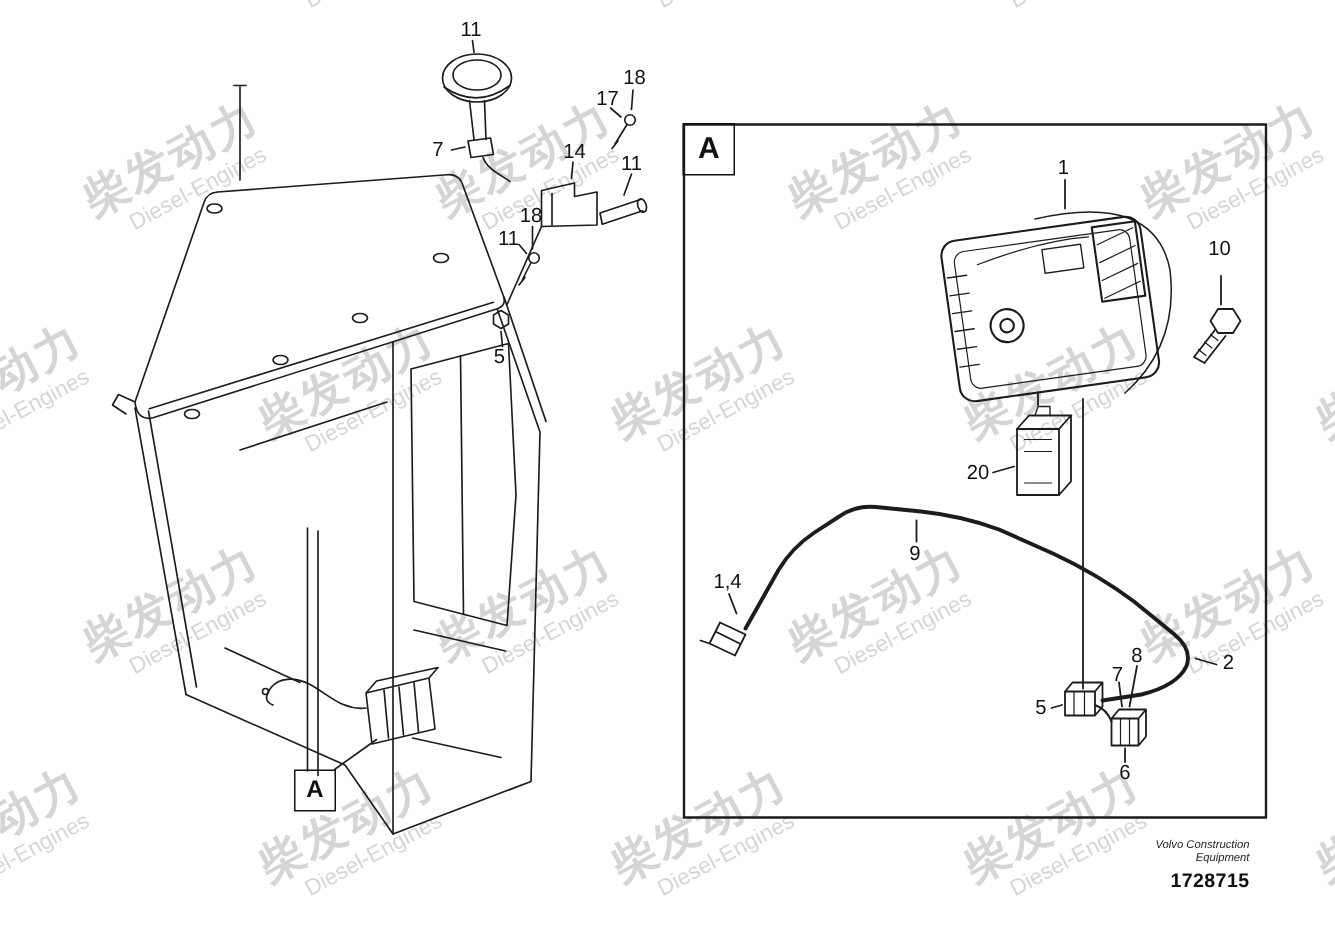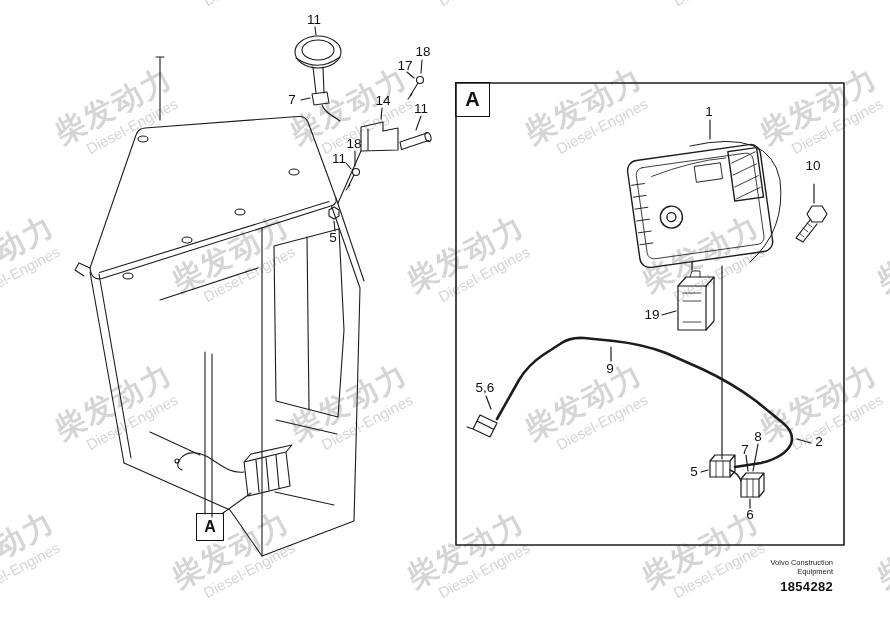--- a/index.html
+++ b/index.html
@@ -21,21 +21,21 @@
     font-size:13.5px; line-height:1; color:#111; white-space:nowrap;
   }
   .marker-box {
     position:absolute; z-index:3; border:1.8px solid #111;
     display:flex; align-items:center; justify-content:center;
     font-weight:bold; color:#111;
   }
   .marker-cab { left:196px; top:513px; width:28px; height:28px; font-size:16px; }
   .marker-detail { left:455px; top:82px; width:35px; height:35px; font-size:20px; }
   .footer { position:absolute; top:558px; right:57px; z-index:3; text-align:right; }
-  .brand { font-size:7.5px; line-height:9px; color:#222; }
+  .brand { font-size:7.5px; line-height:9px; color:#222;font-style:italic; }
   .part-number { font-size:13px; font-weight:bold; margin-top:3px; letter-spacing:0.3px; }
 </style>
 </head>
 <body>
 
 <div class="page">
 
   <div class="watermark-layer" id="wm-layer">
       <div class="wm-tile" style="left: -70px; top: -30px;">
         <div class="wm-cn">柴发动力</div>
@@ -262,33 +262,33 @@
   <div class="callout" style="left:405px; top:66px">17</div>
   <div class="callout" style="left:292px; top:100px">7</div>
   <div class="callout" style="left:383px; top:101px">14</div>
   <div class="callout" style="left:421px; top:109px">11</div>
   <div class="callout" style="left:354px; top:144px">18</div>
   <div class="callout" style="left:339px; top:159px">11</div>
   <div class="callout" style="left:333px; top:238px">5</div>
 
   <div class="callout" style="left:709px; top:112px">1</div>
   <div class="callout" style="left:813px; top:166px">10</div>
-  <div class="callout" style="left:652px; top:315px">19</div>
+  <div class="callout" style="left:652px; top:315px">20</div>
   <div class="callout" style="left:610px; top:369px">9</div>
-  <div class="callout" style="left:485px; top:388px">5,6</div>
+  <div class="callout" style="left:485px; top:388px">1,4</div>
   <div class="callout" style="left:819px; top:442px">2</div>
   <div class="callout" style="left:758px; top:437px">8</div>
   <div class="callout" style="left:745px; top:450px">7</div>
   <div class="callout" style="left:694px; top:472px">5</div>
   <div class="callout" style="left:750px; top:515px">6</div>
 
   <div class="marker-box marker-cab">A</div>
   <div class="marker-box marker-detail">A</div>
 
   <div class="footer">
     <div class="brand">
       <div>Volvo Construction</div>
       <div>Equipment</div>
     </div>
-    <div class="part-number">1854282</div>
+    <div class="part-number">1728715</div>
   </div>
 
 </div>
 
 </body></html>

